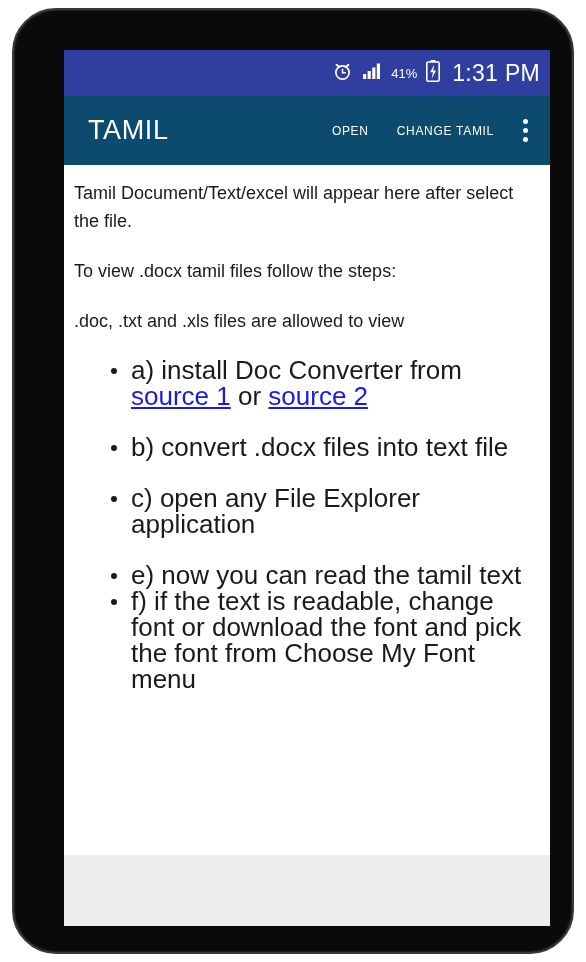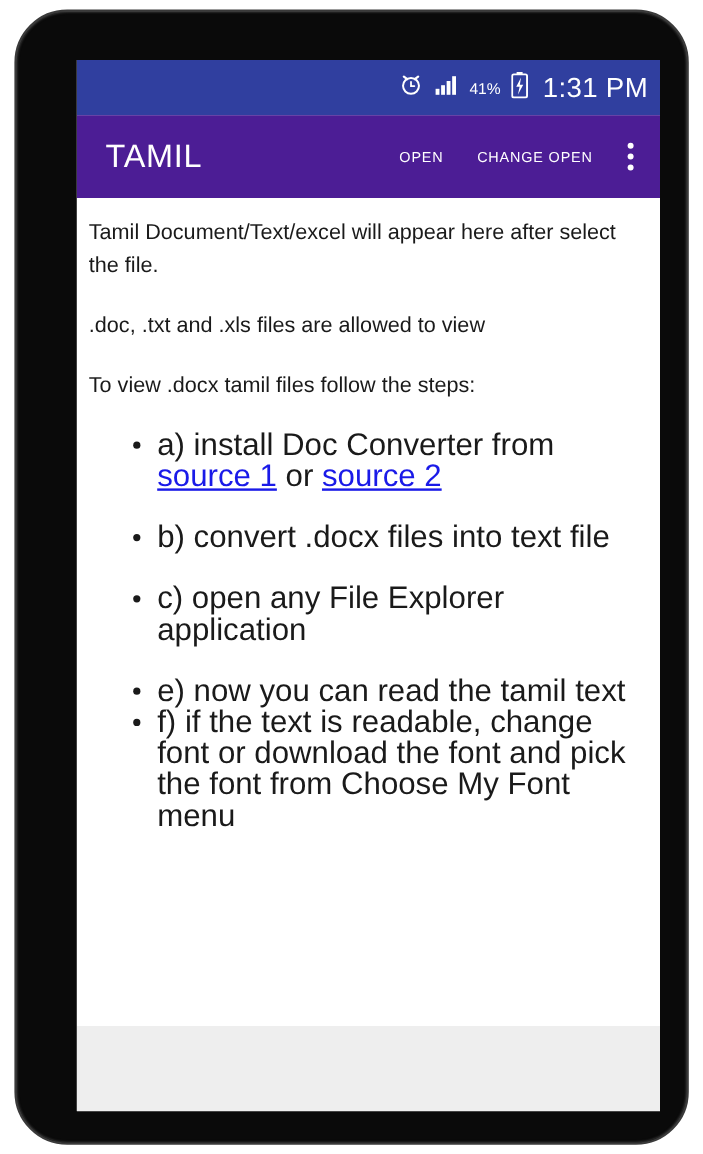--- a/index.html
+++ b/index.html
@@ -67,21 +67,21 @@
     font-size: 23px;
     color: #ffffff;
     margin-left: 3px;
     letter-spacing: 0.3px;
   }
 
   
   .app-bar {
     position: relative;
     height: 69px;
-    background: #4c1d95;
+    background: #0c4a6e;
     display: flex;
     align-items: center;
     box-sizing: border-box;
     padding-left: 24px;
     padding-right: 8px;
   }
   .app-title {
     font-size: 27px;
     color: #ffffff;
     letter-spacing: 0.6px;
@@ -210,33 +210,33 @@
           </svg>
         </span>
         <span class="status-time">1:31 PM</span>
       </div>
     </div>
 
     <div class="app-bar">
       <div class="app-title">TAMIL</div>
       <div class="app-actions">
         <div class="action-btn">OPEN</div>
-        <div class="action-btn">CHANGE OPEN</div>
+        <div class="action-btn">CHANGE TAMIL</div>
         <div class="overflow-btn">
           <i></i>
           <i></i>
           <i></i>
         </div>
       </div>
     </div>
 
     <div class="content">
       <p class="para">Tamil Document/Text/excel will appear here after select the file.</p>
+      <p class="para">To view .docx tamil files follow the steps:</p>
       <p class="para">.doc, .txt and .xls files are allowed to view</p>
-      <p class="para">To view .docx tamil files follow the steps:</p>
 
       <ul class="steps">
         <li>
           <span>a) install Doc Converter from </span><a class="link">source 1</a><span> or </span><a class="link">source 2</a>
         </li>
         <li>b) convert .docx files into text file</li>
         <li>c) open any File Explorer application</li>
         <li class="tight">e) now you can read the tamil text</li>
         <li>f) if the text is readable, change font or download the font and pick the font from Choose My Font menu</li>
       </ul>

